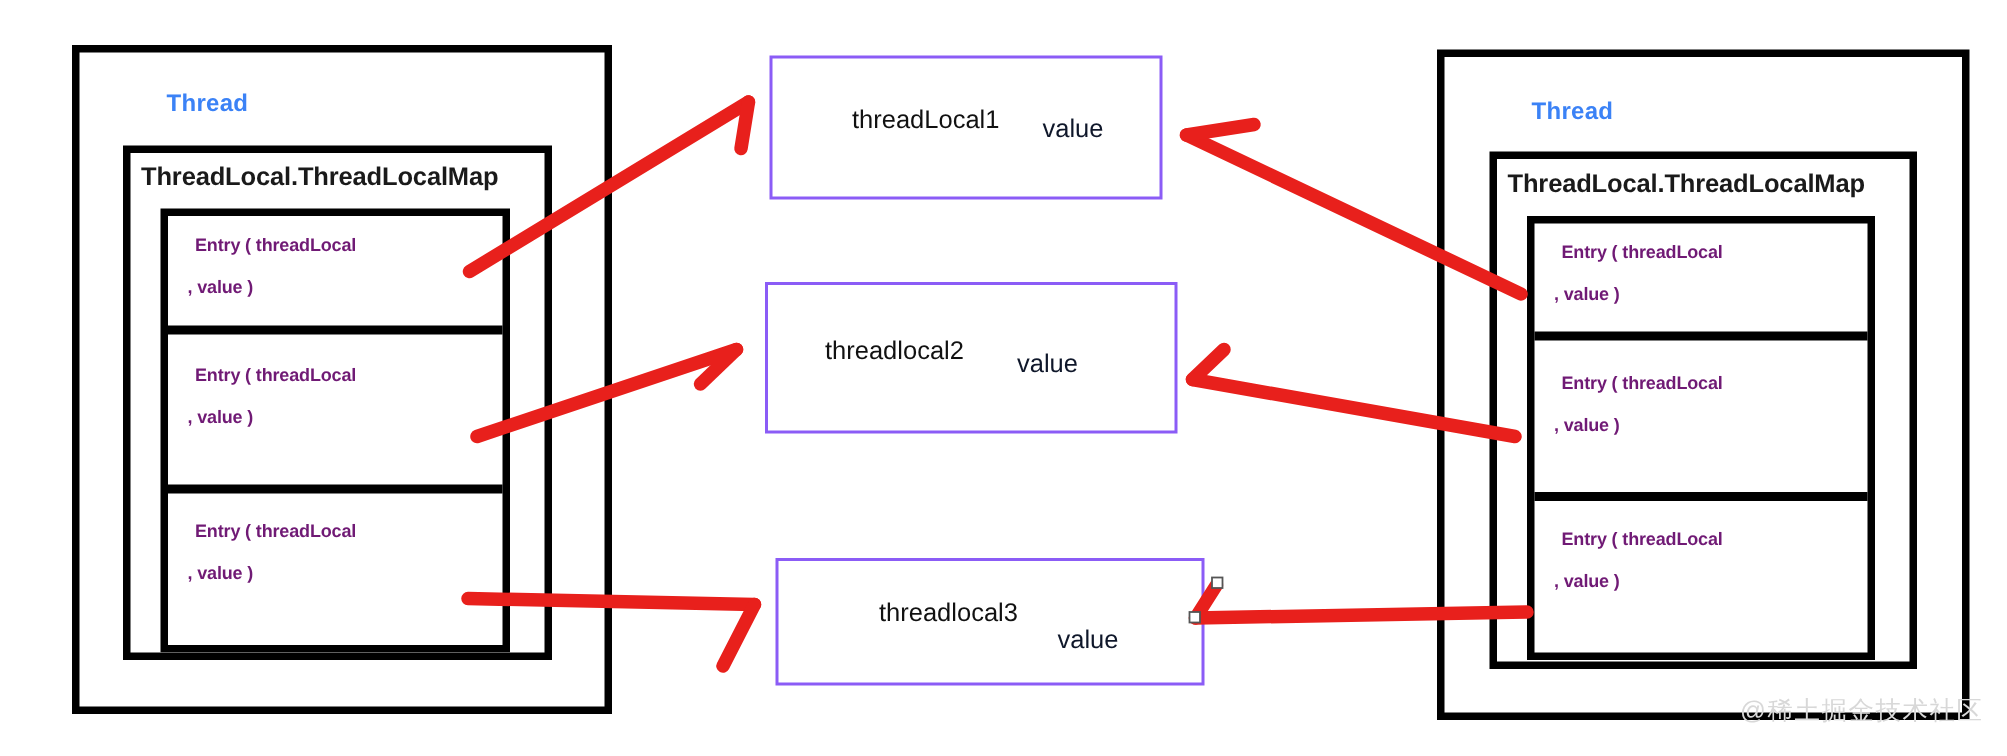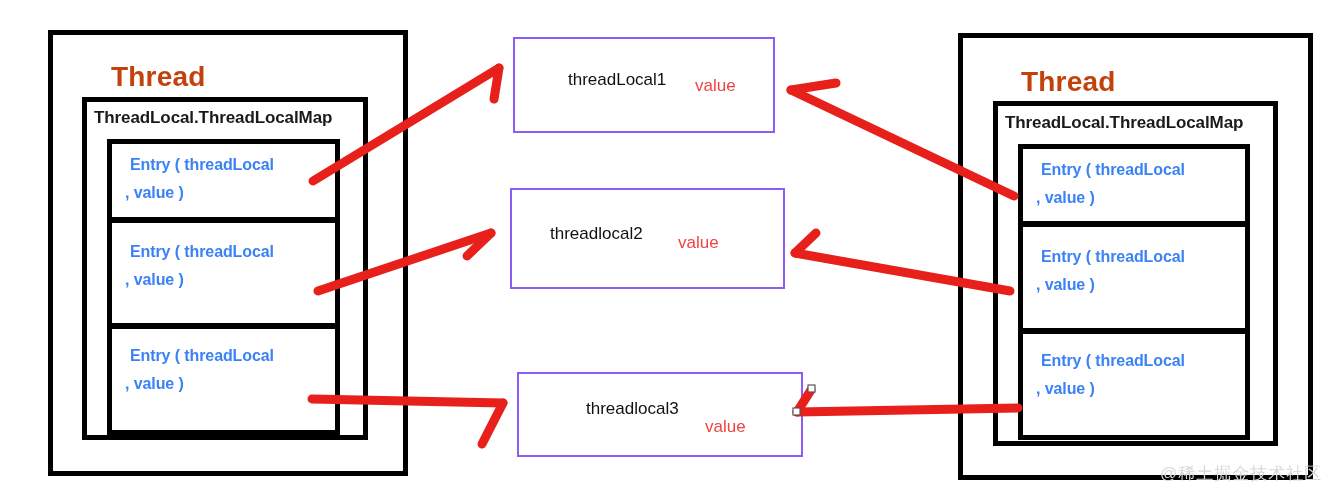--- a/index.html
+++ b/index.html
@@ -21,22 +21,22 @@
   
   .thread-panel {
     position: absolute;
     box-sizing: border-box;
     border: 5px solid #000000;
     background: #ffffff;
   }
   .thread-title {
     position: absolute;
     font-weight: bold;
-    font-size: 28px;
-    color: #c2410c;
+    font-size: 16px;
+    color: #3b82f6;
     white-space: nowrap;
     letter-spacing: 0.2px;
   }
   .map-box {
     position: absolute;
     box-sizing: border-box;
     border: 5px solid #000000;
     background: #ffffff;
     text-decoration: underline;
   }
@@ -59,22 +59,22 @@
     left: 0;
     right: 0;
     box-sizing: border-box;
   }
   .entry-row.divided {
     border-bottom: 6px solid #000000;
   }
   .entry-text {
     position: absolute;
     font-weight: bold;
-    font-size: 16px;
-    color: #3b82f6;
+    font-size: 12px;
+    color: #701a75;
     white-space: nowrap;
     letter-spacing: -0.1px;
   }
   .entry-line1 { }
   .entry-line2 { }
 
   
   .tl-box {
     position: absolute;
     box-sizing: border-box;
@@ -83,21 +83,21 @@
   }
   .tl-name {
     position: absolute;
     font-size: 17px;
     color: #111111;
     white-space: nowrap;
   }
   .tl-value {
     position: absolute;
     font-size: 17px;
-    color: #ef4444;
+    color: #0f172a;
     white-space: nowrap;
     text-align: right;
   }
 
   
   .arrow-layer {
     position: absolute;
     left: 0;
     top: 0;
     width: 1338px;

